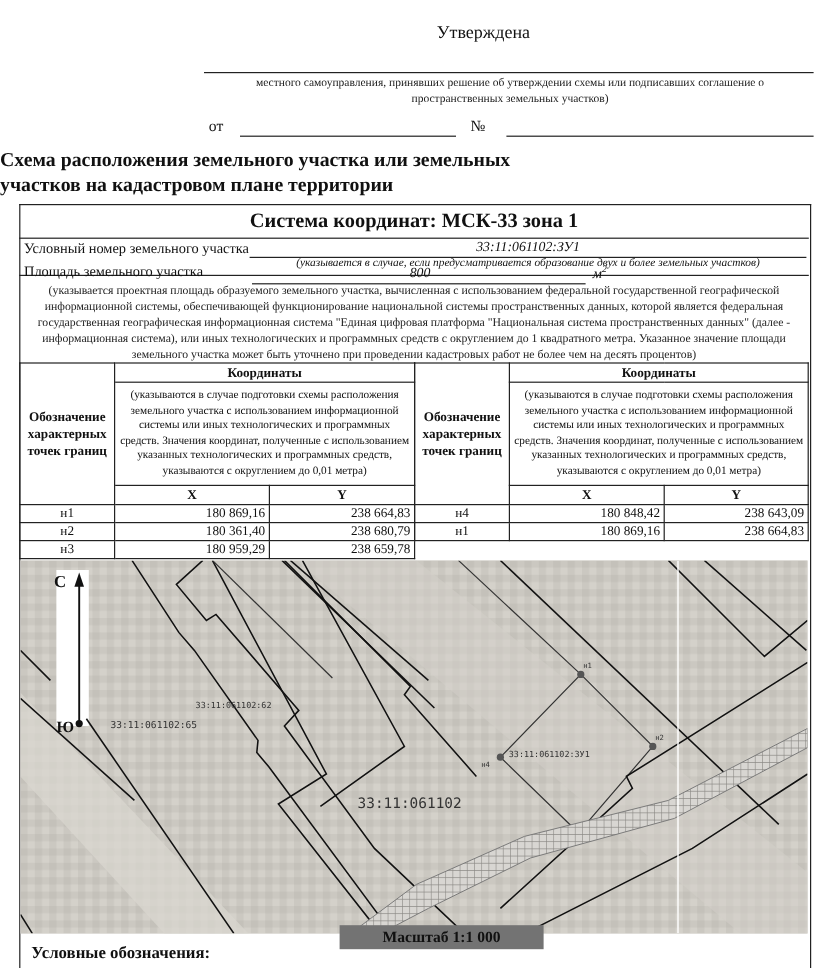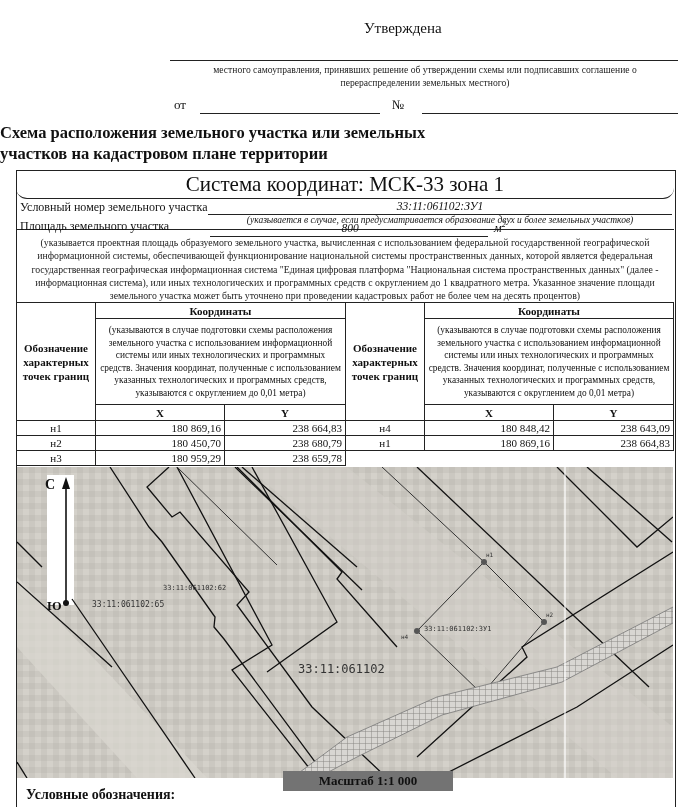--- a/index.html
+++ b/index.html
@@ -8,21 +8,21 @@
   .abs { position:absolute; }
   .approved { left:364px; top:20px; font-size:15px; }
   .hline { position:absolute; height:0; border-top:1px solid #222; }
   .note { position:absolute; font-size:9.6px; text-align:center; line-height:13px; color:#222; }
   .from-row { position:absolute; top:97px; font-size:13px; }
   .title { position:absolute; left:0; width:690px; top:122px; text-align:left;
            font-weight:bold; font-size:16.5px; line-height:21px; }
   .frame { position:absolute; left:16px; top:170px; width:658px; height:637px;
            border:1px solid #222; border-bottom:none; }
   .sys { position:absolute; left:16px; top:170px; width:658px; height:28px;
-         border-bottom:1px solid #222; text-align:center; font-weight:normal; font-size:21px; line-height:28px;border-radius:11px; }
+         border-bottom:1px solid #222; text-align:center; font-weight:bold; font-size:17px; line-height:28px; }
   .row-label { position:absolute; font-size:12px; }
   .val { position:absolute; font-size:11.5px; font-style:italic; text-align:center; }
   .sub-it { position:absolute; font-size:9.5px; font-style:italic; text-align:center; }
   .area-note { position:absolute; left:18px; top:236px; width:654px; font-size:9.8px; line-height:13.3px; text-align:center; color:#222; }
   table.coords { position:absolute; border-collapse:collapse; font-size:11px; }
   table.coords td, table.coords th { border:1px solid #222; padding:0 3px; }
   table.coords th { font-weight:bold; }
   .hdr-desc { font-size:9.4px; font-weight:normal; line-height:12.5px; text-align:center; }
   .num { text-align:right; }
   .ctr { text-align:center; }
@@ -32,21 +32,21 @@
   .legend-title { position:absolute; left:26px; top:787px; font-weight:bold; font-size:14px; }
   .maplabel { font-family:"DejaVu Sans Mono","Liberation Mono",monospace; fill:#333; }
 </style>
 </head>
 <body>
 
 <div class="abs approved">Утверждена</div>
 <div class="hline" style="left:170px; top:60px; width:508px;"></div>
 <div class="note" style="left:165px; top:63px; width:520px;">
   <div>местного самоуправления, принявших решение об утверждении схемы или подписавших соглашение о</div>
-  <div>перераспределении земельных местного)</div>
+  <div>пространственных земельных участков)</div>
 </div>
 <div class="from-row" style="left:174px;">от</div>
 <div class="hline" style="left:200px; top:113px; width:180px;"></div>
 <div class="from-row" style="left:392px;">№</div>
 <div class="hline" style="left:422px; top:113px; width:256px;"></div>
 
 <div class="title">
   <div>Схема расположения земельного участка или земельных</div>
   <div>участков на кадастровом плане территории</div>
 </div>
@@ -79,21 +79,21 @@
     <th style="width:122px;">X</th>
     <th>Y</th>
   </tr>
   <tr style="height:15px;">
     <td class="ctr">н1</td>
     <td class="num">180 869,16</td>
     <td class="num">238 664,83</td>
   </tr>
   <tr style="height:15px;">
     <td class="ctr">н2</td>
-    <td class="num">180 450,70</td>
+    <td class="num">180 361,40</td>
     <td class="num">238 680,79</td>
   </tr>
   <tr style="height:15px;">
     <td class="ctr">н3</td>
     <td class="num">180 959,29</td>
     <td class="num">238 659,78</td>
   </tr>
 </tbody>
   </table>
 

